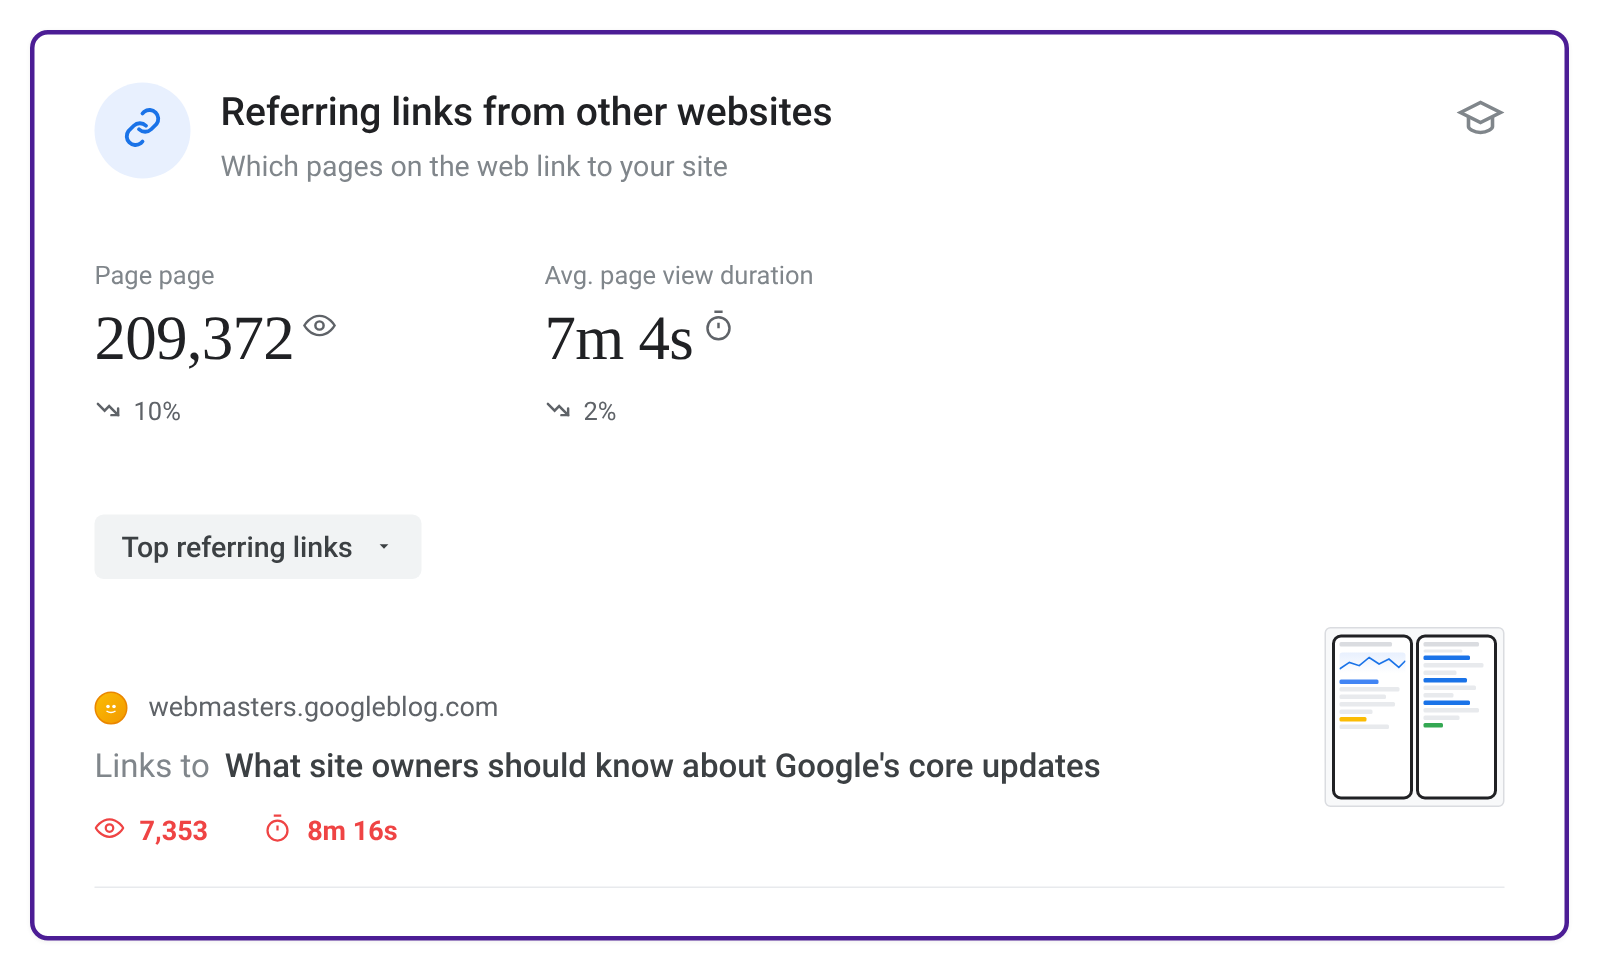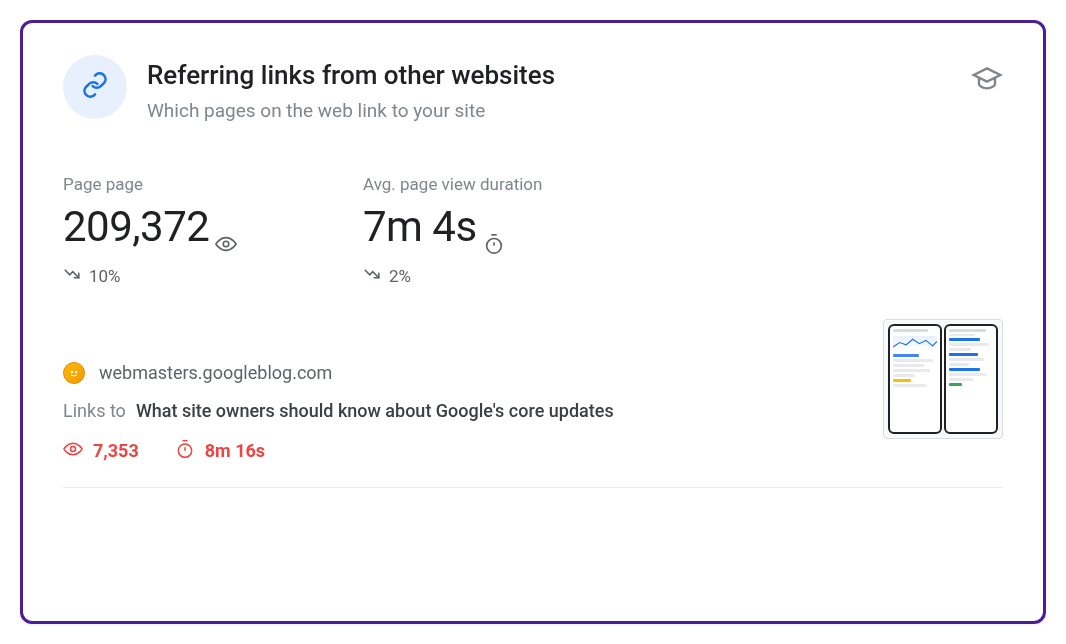--- a/index.html
+++ b/index.html
@@ -60,22 +60,23 @@
     margin-top: 52px;
   }
   .metric { min-width: 220px; }
   .metric-label {
     font-size: 17px;
     color: #80868b;
     margin-bottom: 8px;
   }
   .metric-value-row {
     display: flex;
-    align-items: flex-end;
+    align-items: flex-start;
     gap: 6px;
+    font-family: Liberation Serif, serif;
   }
   .metric-value {
     font-size: 42px;
     font-weight: 400;
     color: #202124;
     letter-spacing: -0.5px;
   }
   .metric-inline-icon {
     color: #5f6368;
     display: inline-flex;
@@ -137,21 +138,21 @@
     color: #1a73e8;
     font-size: 21px;
     font-weight: 500;
     margin-top: 16px;
     cursor: pointer;
   }
   .links-to-row {
     display: flex;
     gap: 10px;
     margin-top: 16px;
-    font-size: 18px;
+    font-size: 22px;
   }
   .links-to-label { color: #80868b; }
   .links-to-title { color: #3c4043; font-weight: 500; }
   .link-stats {
     display: flex;
     gap: 36px;
     margin-top: 18px;
     color: #ef4444;
     font-size: 18px;
     font-weight: bold;
@@ -262,20 +263,28 @@
           <svg viewBox="0 0 24 24" fill="none" stroke="currentColor" stroke-width="2.2" stroke-linecap="round">
             <polyline points="3 7 9 13 13 9 21 17"></polyline>
               <polyline points="15 17 21 17 21 11"></polyline>
           </svg>
         </span>
         <span>2%</span>
       </div>
     </div>
   </div>
 
+  <div class="dropdown">
+    <span>Top referring links</span>
+    <span>
+      <svg viewBox="0 0 24 24" fill="currentColor">
+          <path d="M7 10l5 5 5-5z"></path>
+        </svg>
+    </span>
+  </div>
 
   <div class="link-item">
     <div class="link-content">
       <div class="domain-row">
         <div class="favicon">
           <svg width="12" height="12" viewBox="0 0 12 12">
               <circle cx="4" cy="5" r="1.2" fill="#fff"></circle>
               <circle cx="8" cy="5" r="1.2" fill="#fff"></circle>
               <path d="M3 8 Q6 10 9 8" stroke="#fff" stroke-width="1" fill="none"></path>
             </svg>

